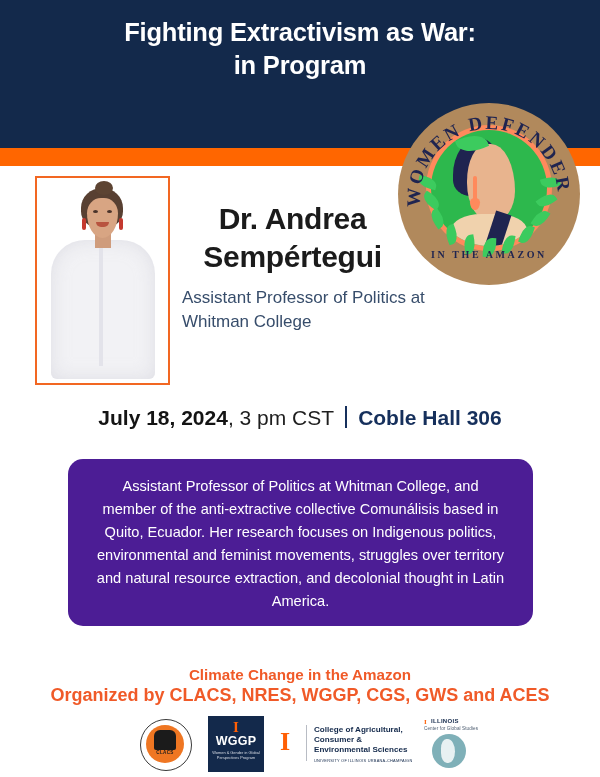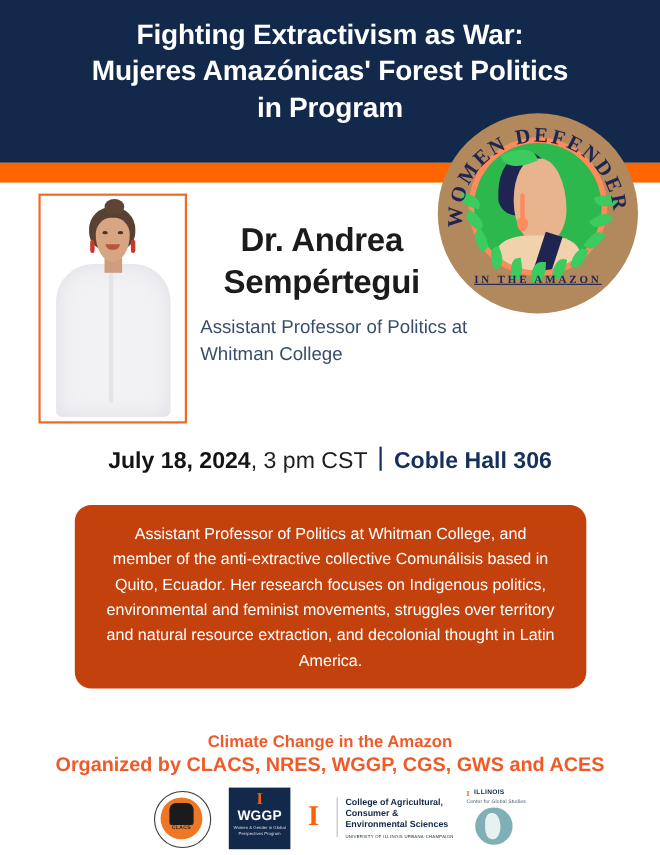--- a/index.html
+++ b/index.html
@@ -165,21 +165,20 @@
     position: absolute;
     left: 0;
     top: 146px;
     width: 182px;
     text-align: center;
     font-family: "Liberation Serif", serif;
     font-size: 10px;
     font-weight: bold;
     letter-spacing: 2.6px;
     color: #1f2450;
-    text-decoration: underline;
   }
   .wreath-leaf {
     position: absolute;
     width: 19px;
     height: 11px;
     background: #3ccb5e;
     border-radius: 0 70% 0 70%;
   }
 
   
@@ -337,21 +336,21 @@
     font-weight: bold;
   }
 
   
   .bio-box {
     position: absolute;
     left: 68px;
     top: 459px;
     width: 465px;
     height: 167px;
-    background: #c2410c;
+    background: #4c1d95;
     border-radius: 15px;
     box-sizing: border-box;
     padding: 16px 26px 0 26px;
   }
   .bio-text {
     color: #ffffff;
     font-size: 14.6px;
     line-height: 23px;
     text-align: center;
   }
@@ -570,21 +569,20 @@
   }
 </style>
 </head>
 <body>
 
 <div class="poster">
 
   <div class="header-band"></div>
   <div class="title">
     <span class="title-line">Fighting Extractivism as War:</span>
-    <span class="title-line">Mujeres Amazónicas' Forest Politics</span>
     <span class="title-line">in Program</span>
   </div>
   <div class="orange-stripe"></div>
 
   <div class="badge">
     <div class="badge-inner-ring"></div>
     <div class="badge-green">
       <div class="badge-hair"></div>
       <div class="badge-face"></div>
       <div class="badge-leaf-head"></div>

